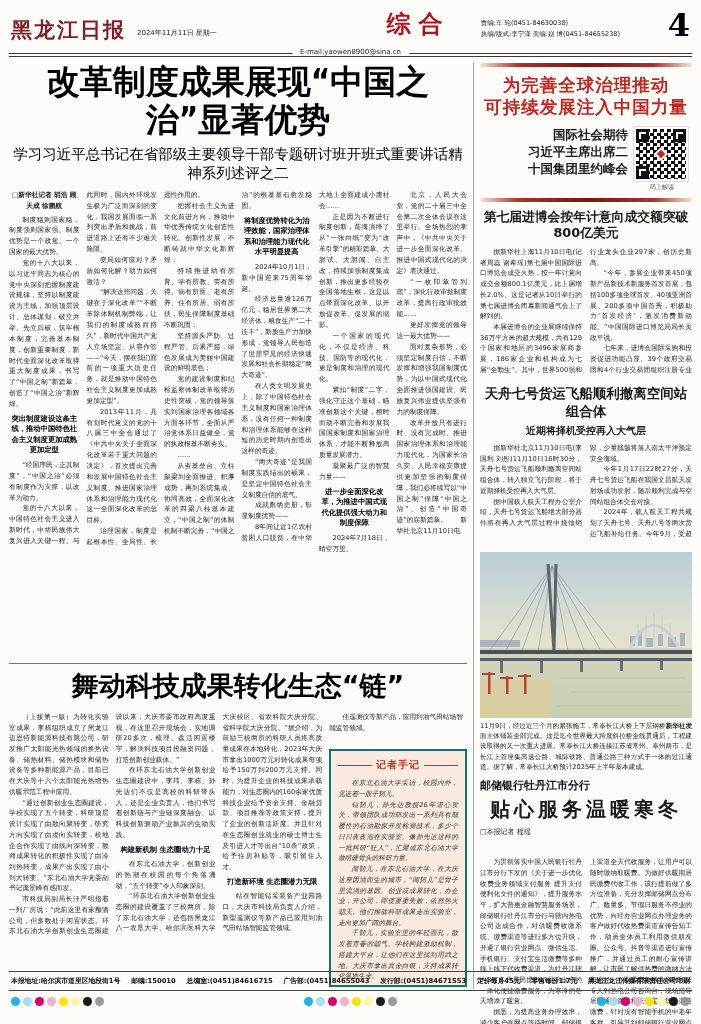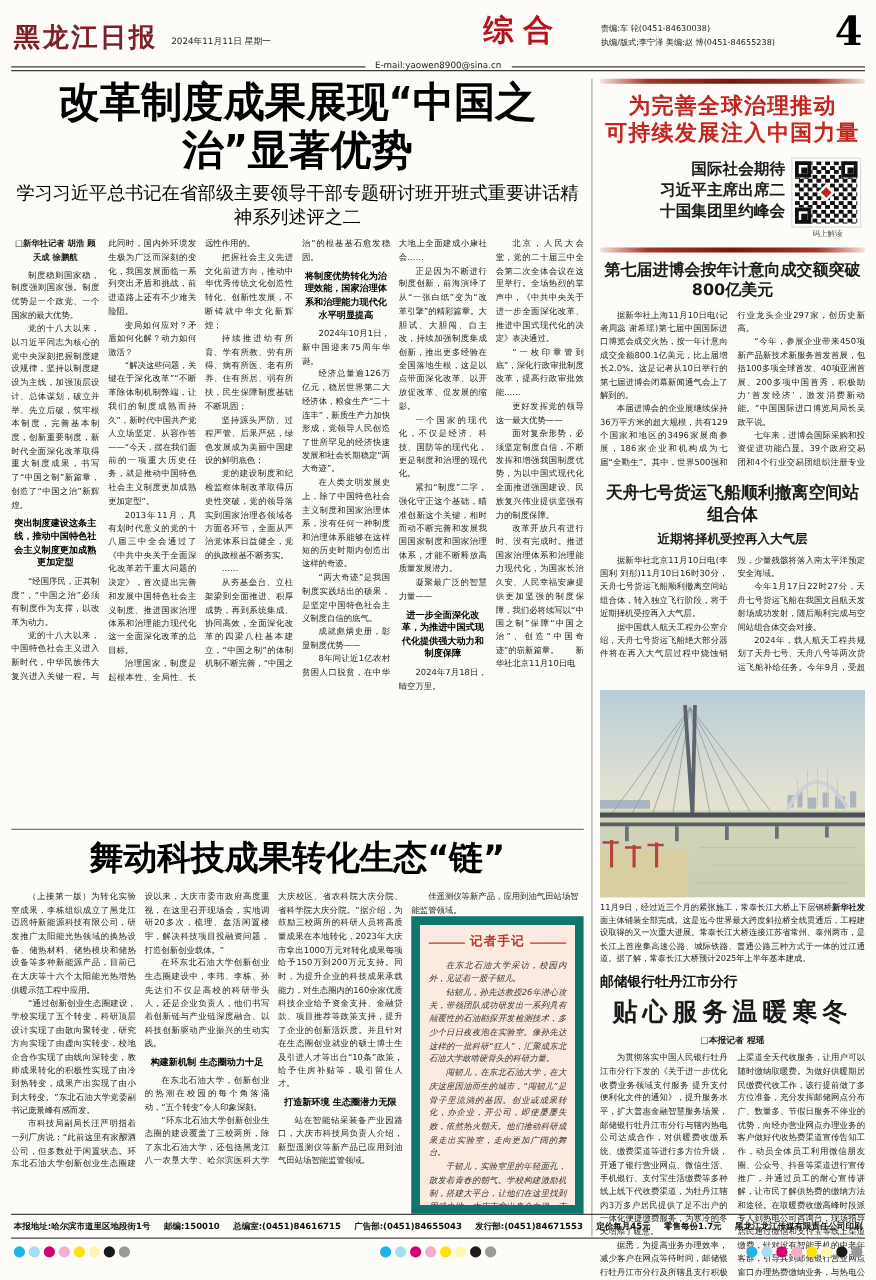--- a/index.html
+++ b/index.html
@@ -32,21 +32,21 @@
   .colhead { font-weight:bold; text-align:center; text-indent:0; font-size:7.3px; line-height:1.45; margin:4px 2px; color:#000; }
   .byline { text-align:center; font-weight:bold; text-indent:0; margin-bottom:3px; }
 
   .left-divider { border:none; border-top:1px solid #777; margin:5px 0 4px; }
 
   
   .tech-hl { font-size:27px; font-weight:900; text-align:center; margin:3px 0 8px; color:#000; }
   .tech-body { display:flex; height:288px; overflow:hidden; }
   .tech-cols { column-count:3; width:318px; font-size:6.7px; line-height:1.6; column-gap:7px; text-align:justify; overflow:hidden; }
   .tech-right { width:140px; margin-left:7px; font-size:6.7px; line-height:1.6; }
-  .notebook { background:#fbeadf; border:7px solid #0f766e; padding:6px 7px; margin-top:0; height:238px; overflow:hidden; }
+  .notebook { background:#fbeadf; border:2px solid #0f766e; padding:6px 7px; margin-top:16px; height:238px; overflow:hidden; }
   .nb-head { display:flex; align-items:center; gap:4px; margin-bottom:5px; }
   .nb-line { flex:1; height:1px; background:#c2342a; position:relative; }
   .nb-title { color:#c2342a; font-weight:bold; font-size:10px; letter-spacing:1px; white-space:nowrap; }
   .nb-body p { text-indent:2em; font-style:italic; color:#333; text-align:justify; }
 
   
   .red-bar { height:4px; background:linear-gradient(90deg,#f4e3da 0%,#a5372a 18%,#7c150c 50%,#a5372a 82%,#f4e3da 100%); border-radius:2px; }
   .intl-box { padding:8px 2px 6px; }
   .intl-hl { color:#c3261f; font-weight:900; font-size:17.5px; text-align:center; line-height:1.25; letter-spacing:1px; }
   .intl-row { display:flex; margin-top:8px; align-items:flex-start; }
@@ -69,21 +69,21 @@
   .tz-body { height:104px; }
 
   .photo { width:212px; height:166px; margin-top:5px; display:block; }
   .caption { font-size:6.6px; line-height:1.55; text-align:justify; margin-top:3px; }
   .caption .cap-text { text-indent:2em; display:inline; }
   .credit { font-weight:bold; float:right; }
 
   .bank { margin-top:6px; }
   .bank-kicker { font-size:11px; font-weight:bold; color:#111; }
   .bank-hl { font-size:20px; font-weight:900; text-align:center; letter-spacing:4px; margin:3px 0 4px; }
-  .bank-byline { text-align:center; font-size:7px; font-weight:bold; margin-bottom:4px; }
+  .bank-byline { text-align:left; font-size:7px; font-weight:normal; margin-bottom:20px; }
   .bank-body { height:206px; }
 
   
   .footer { position:absolute; left:9px; right:9px; bottom:18px; }
   .foot-info { border-top:1px solid #444; border-bottom:1px solid #444; padding:4px 2px; display:flex; justify-content:space-between; font-size:6.8px; font-weight:bold; color:#111; }
   .dots-row { display:flex; justify-content:space-between; margin-top:6px; padding:0 2px; }
   .dots { display:flex; gap:3px; }
   .dot { width:9px; height:9px; border-radius:50%; display:inline-block; }
 </style>
 </head>

